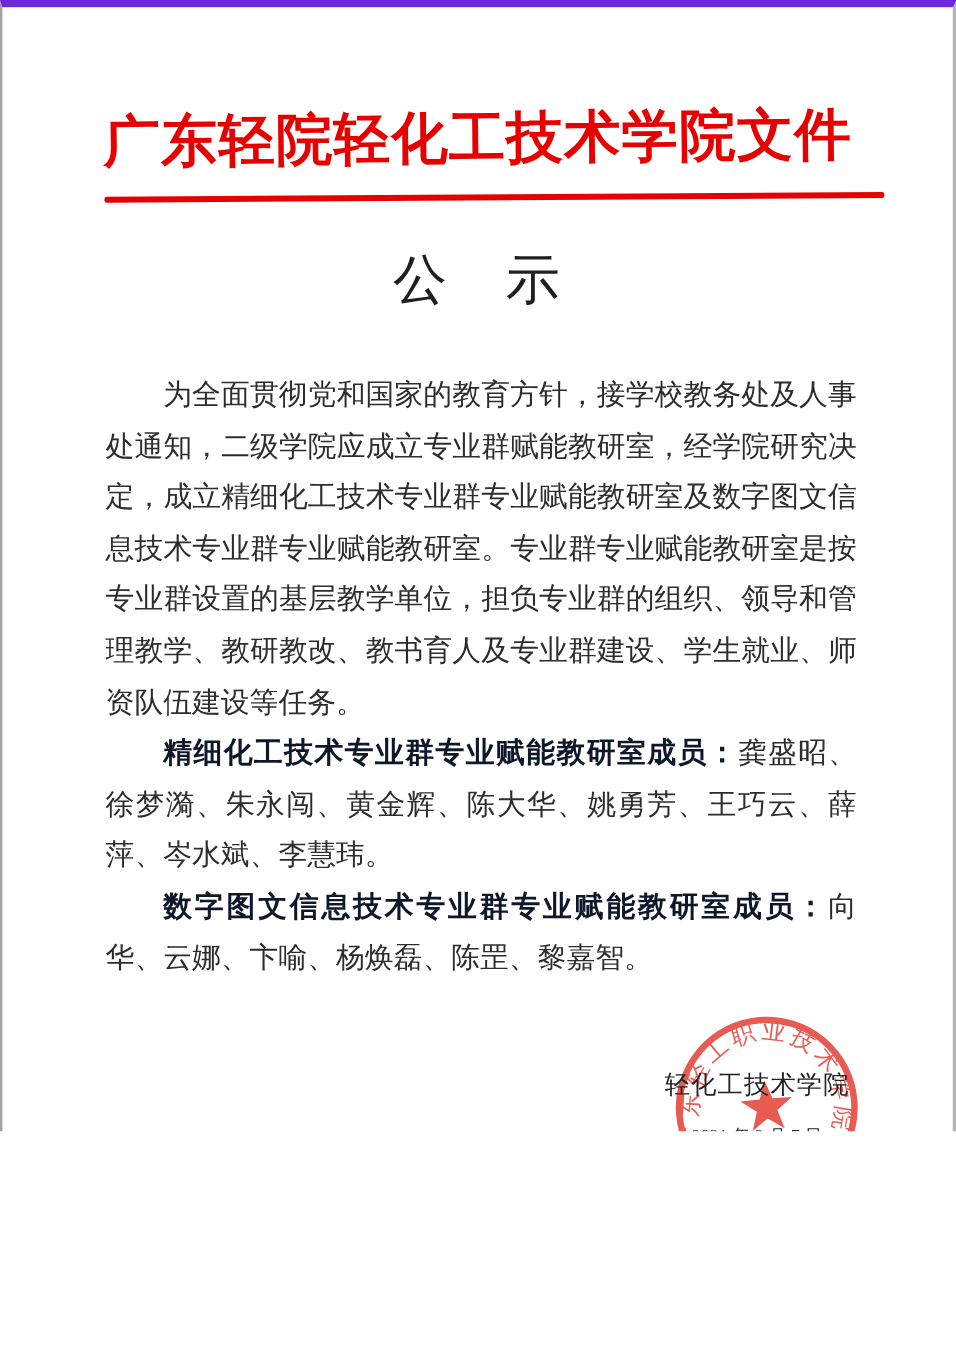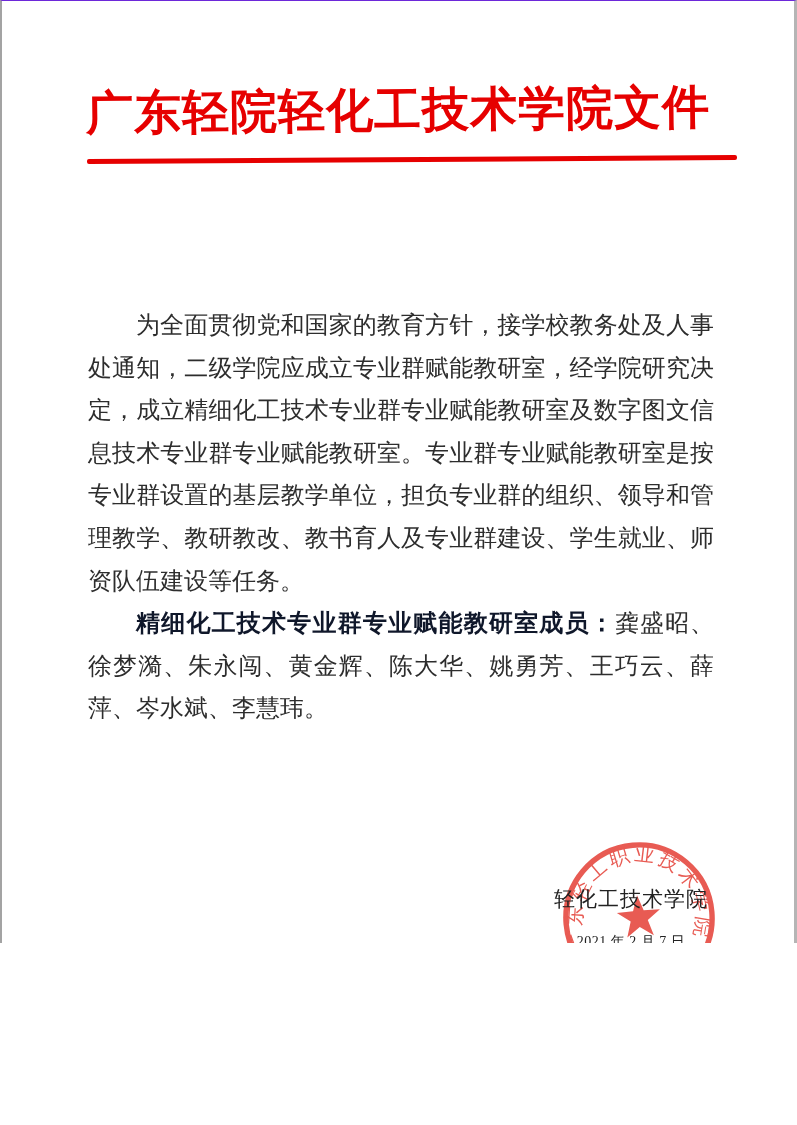--- a/index.html
+++ b/index.html
@@ -5,21 +5,21 @@
   * { margin: 0; padding: 0; box-sizing: border-box; }
   html, body { background: #ffffff; }
   body { font-family: "Liberation Serif", "DejaVu Serif", serif; }
 
   .page {
     position: relative;
     width: 797px;
     height: 943px;
     background: #ffffff;
     border-left: 2px solid #a3a3a3;
-    border-top: 1px solid #6d28d9;
+    border-top: 6px solid #6d28d9;
     border-right: 3px solid #b5b5b5;
     overflow: hidden;
   }
 
   
   .letterhead {
     position: absolute;
     left: 40px;
     right: 40px;
     top: 78px;
@@ -121,24 +121,26 @@
   .speck.s2 { left: 560px; top: 1003px; width: 4px; height: 3px; }
 </style>
 </head>
 <body>
 
 <div class="page">
 
   <div class="letterhead">广东轻院轻化工技术学院文件</div>
   <div class="letterhead-rule"></div>
 
+  <div class="doc-title">公　示</div>
 
   <div class="body-text">
     <p>为全面贯彻党和国家的教育方针，接学校教务处及人事处通知，二级学院应成立专业群赋能教研室，经学院研究决定，成立精细化工技术专业群专业赋能教研室及数字图文信息技术专业群专业赋能教研室。专业群专业赋能教研室是按专业群设置的基层教学单位，担负专业群的组织、领导和管理教学、教研教改、教书育人及专业群建设、学生就业、师资队伍建设等任务。</p>
     <p><b>精细化工技术专业群专业赋能教研室成员：</b><span>龚盛昭、徐梦漪、朱永闯、黄金辉、陈大华、姚勇芳、王巧云、薛萍、岑水斌、李慧玮。</span></p>
+    <p><b>数字图文信息技术专业群专业赋能教研室成员：</b><span>向华、云娜、卞喻、杨焕磊、陈罡、黎嘉智。</span></p>
   </div>
 
   <div class="signature">
     <div class="org">轻化工技术学院</div>
     <div class="date">2021 年 2 月 7 日</div>
   </div>
 
   <div class="seal">
     <svg viewBox="0 0 160 160" xmlns="http://www.w3.org/2000/svg">
       <circle cx="80" cy="80" r="74" fill="none" stroke="#e5453c" stroke-width="5.5"></circle>

